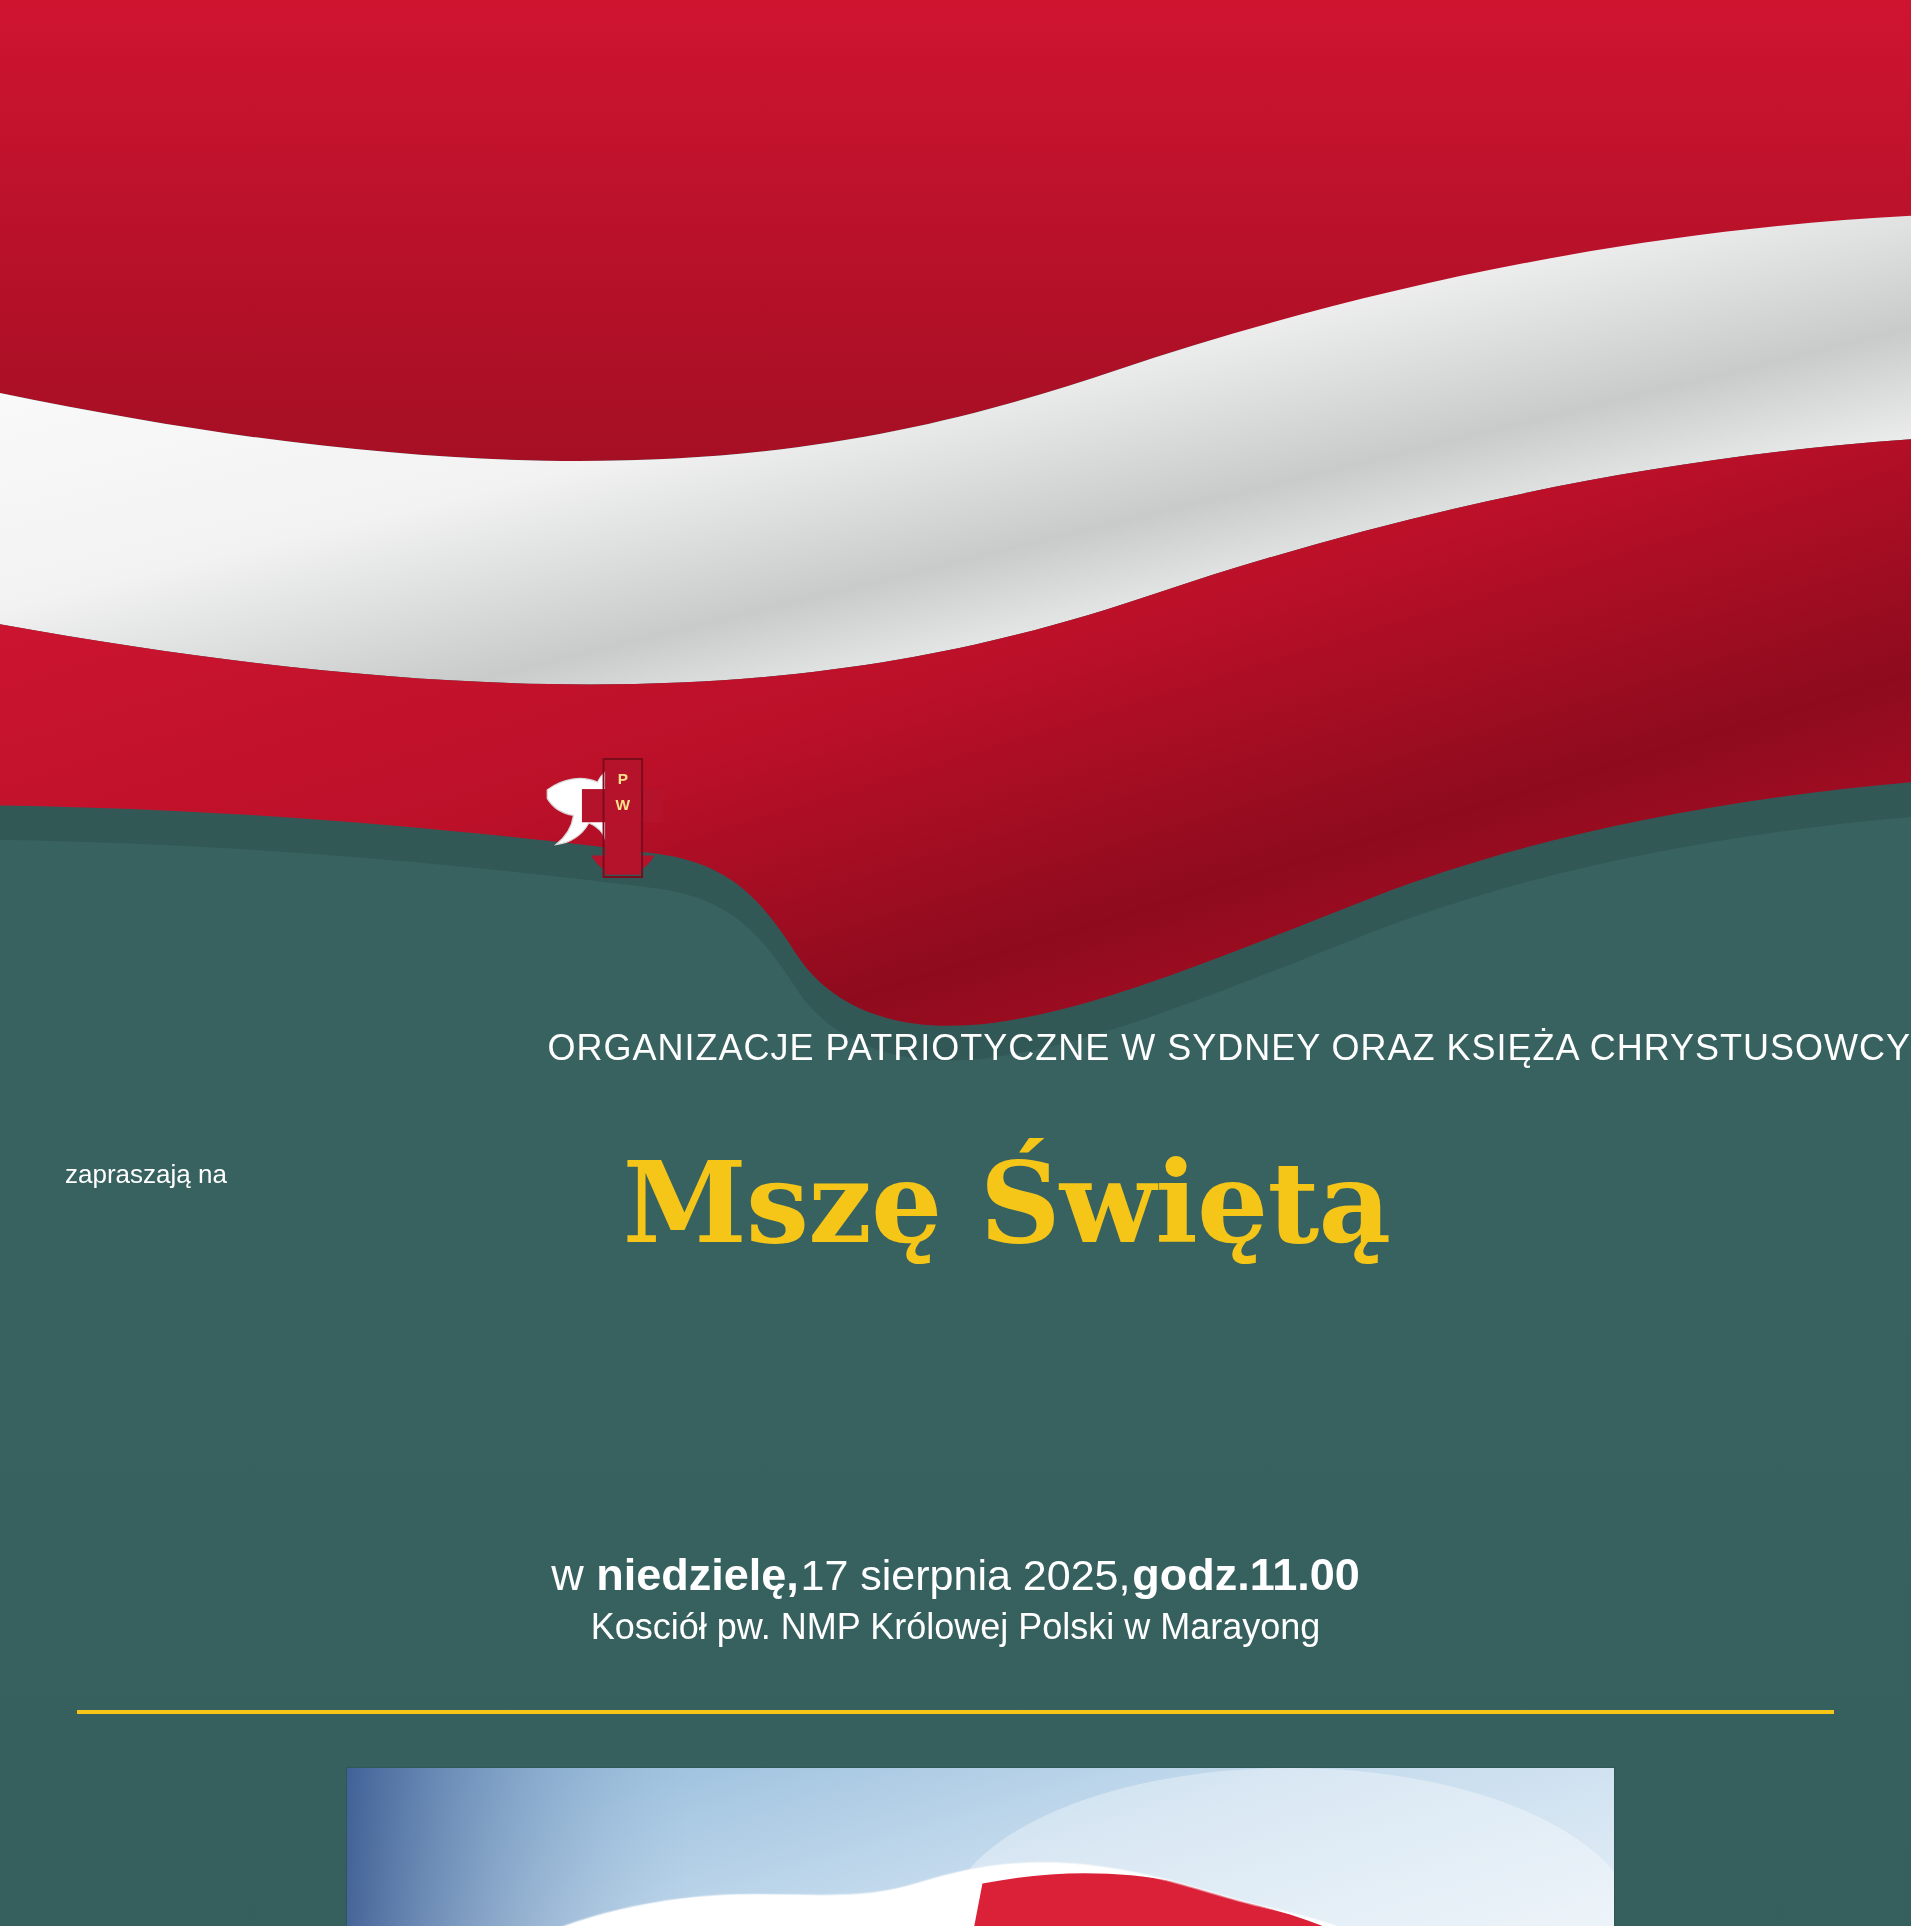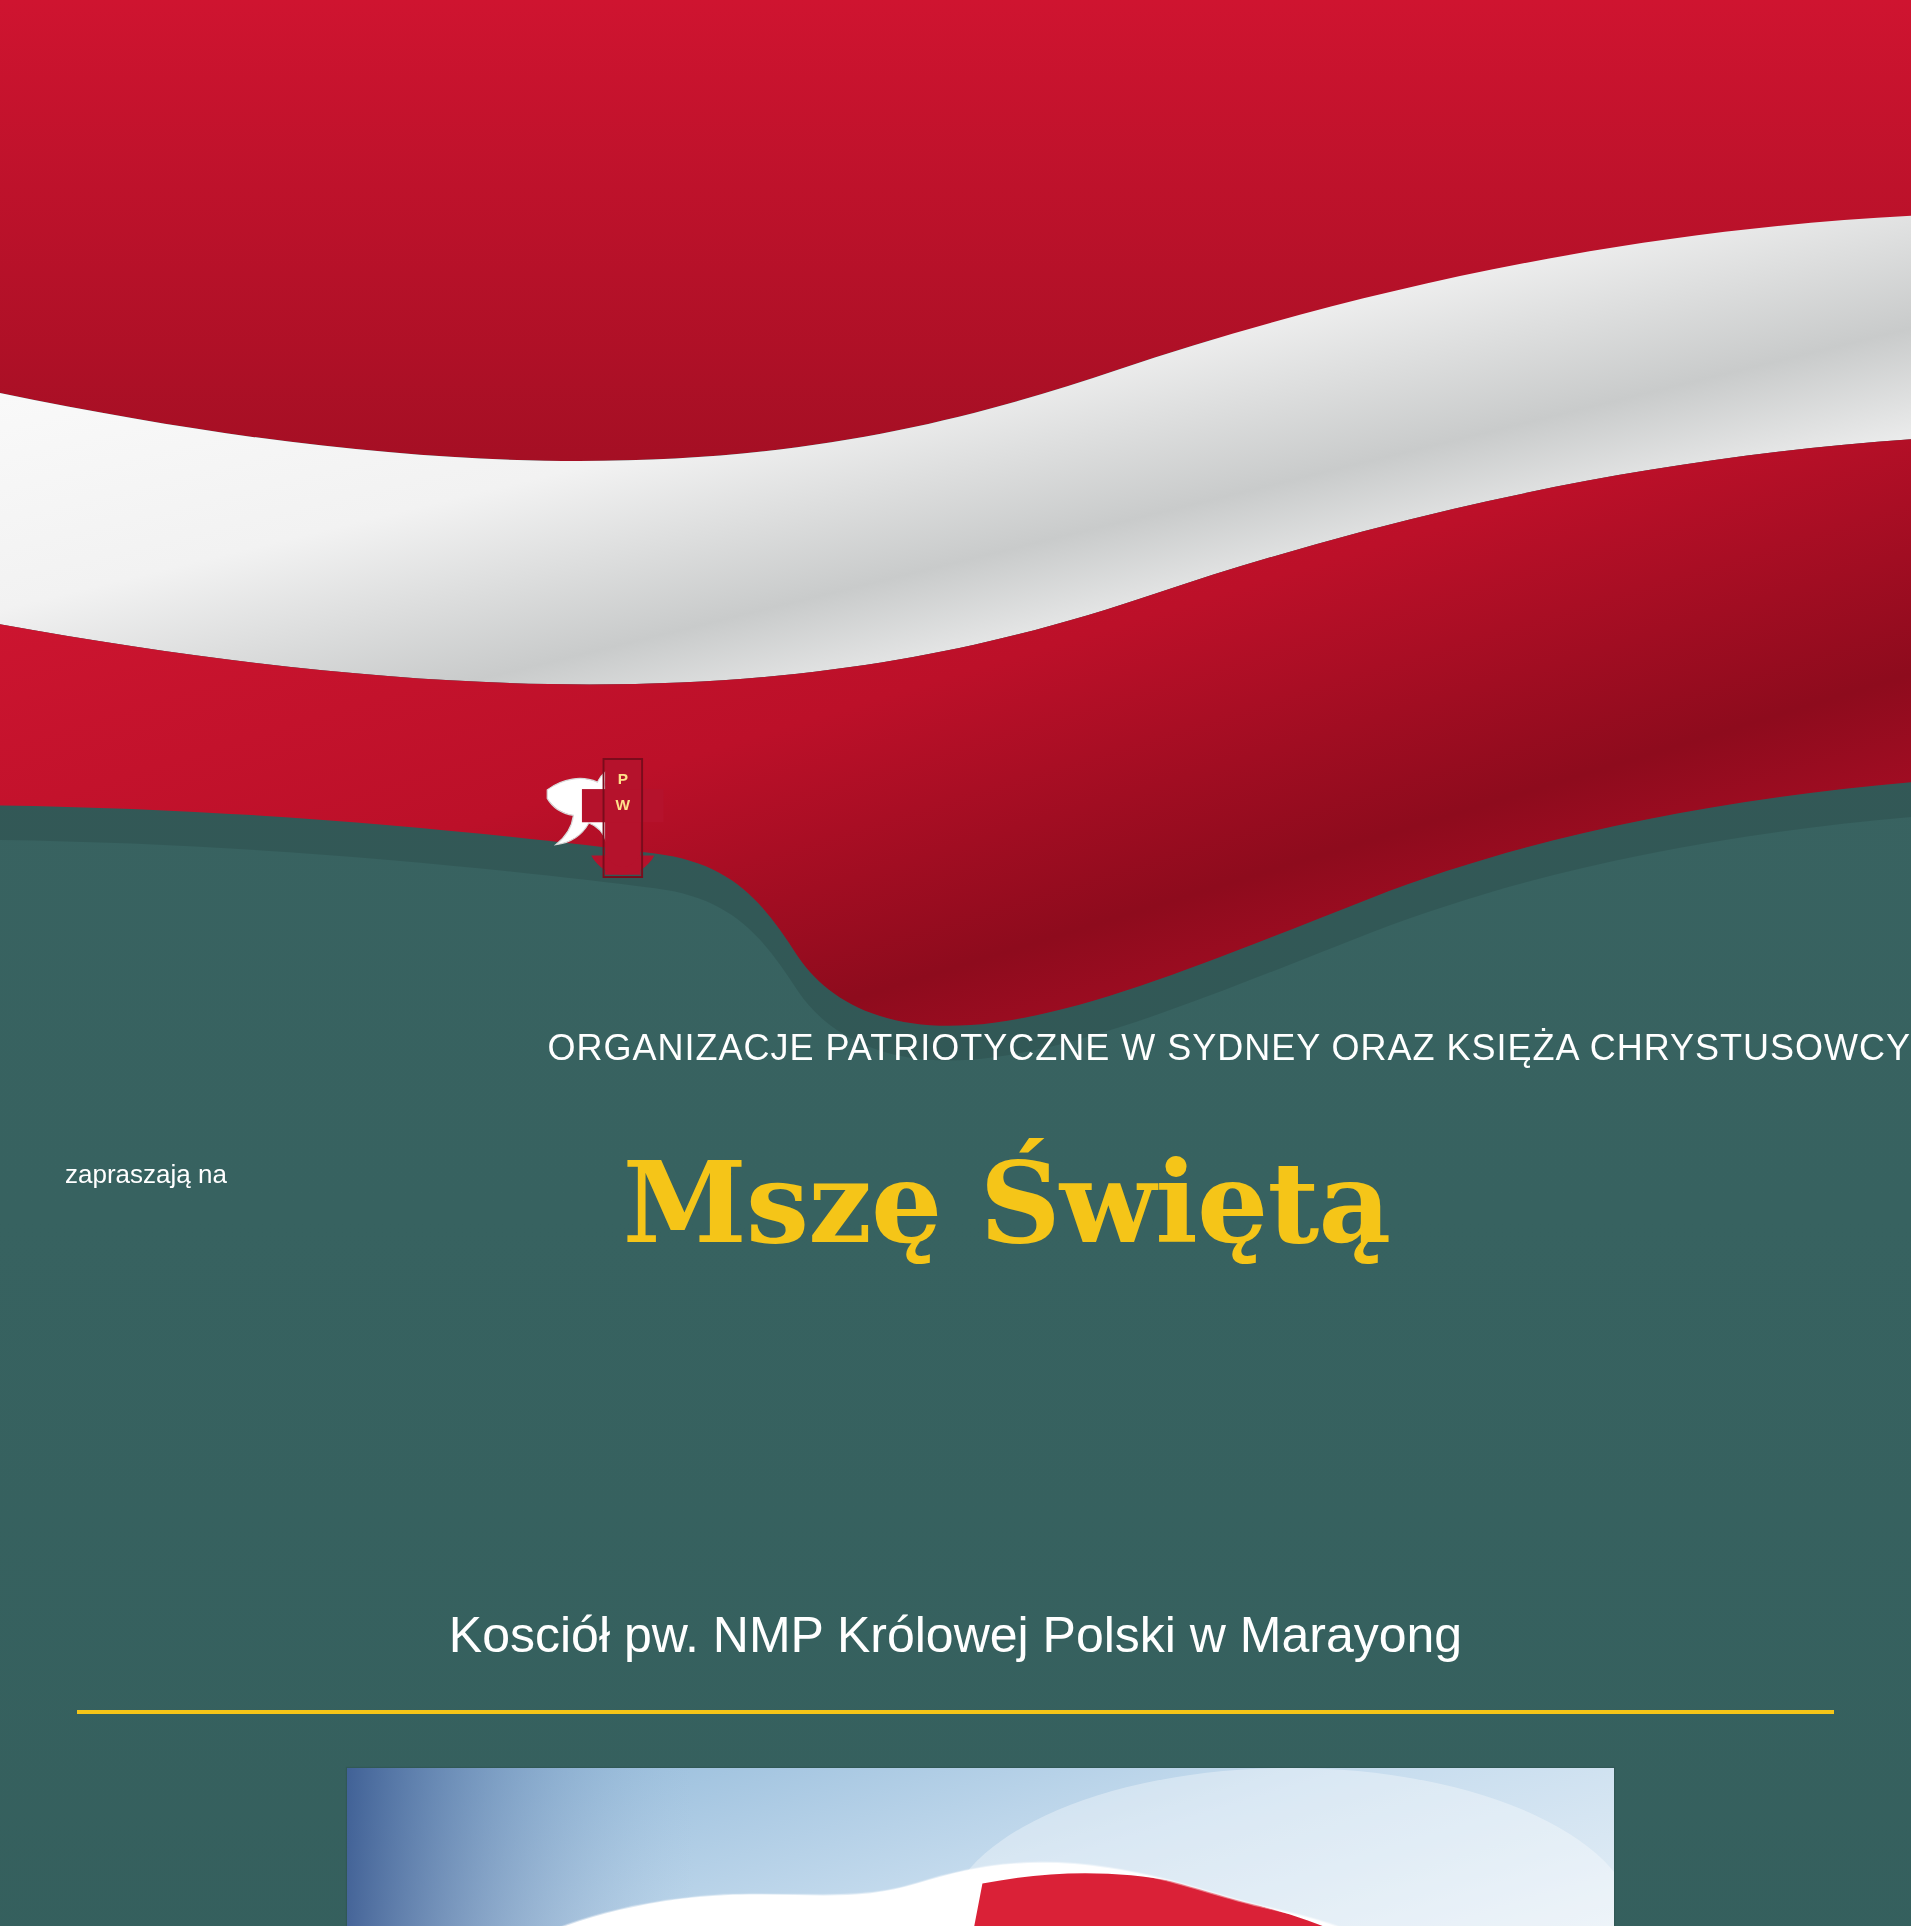--- a/index.html
+++ b/index.html
@@ -147,21 +147,21 @@
   .when-line .hr {
     font-size: 45px;
     font-weight: 700;
   }
   .where-line {
     position: absolute;
     left: 0; top: 1606px;
     width: 100%;
     text-align: center;
     color: #ffffff;
-    font-size: 50px;
+    font-size: 36px;
     z-index: 6;
   }
 
   
   .divider {
     position: absolute;
     left: 77px;
     top: 1710px;
     width: 1757px;
     height: 3.5px;
@@ -255,20 +255,25 @@
 
   <div class="org-line">ORGANIZACJE PATRIOTYCZNE W SYDNEY ORAZ KSIĘŻA CHRYSTUSOWCY</div>
 
   <div class="invite-row">
     <div class="invite-small">zapraszają na</div>
     <div class="title-big">
       <span>Mszę Świętą</span>
     </div>
   </div>
 
+  <div class="when-line">
+    <span class="wd">w </span><span class="wd"><strong>niedzielę,</strong></span>
+    <span class="dt">17 sierpnia 2025</span><span class="dt">,</span>
+    <span class="hr">godz.11.00</span>
+  </div>
 
   <div class="where-line">Kosciół pw. NMP Królowej Polski w Marayong</div>
 
   <div class="divider"></div>
 
   <div class="photo">
     <svg viewBox="0 0 3290 1700" preserveAspectRatio="none">
       <defs>
         <linearGradient id="sky" x1="0" y1="0" x2="0.6" y2="1">
           <stop offset="0%" stop-color="#8fb7d8"></stop>

